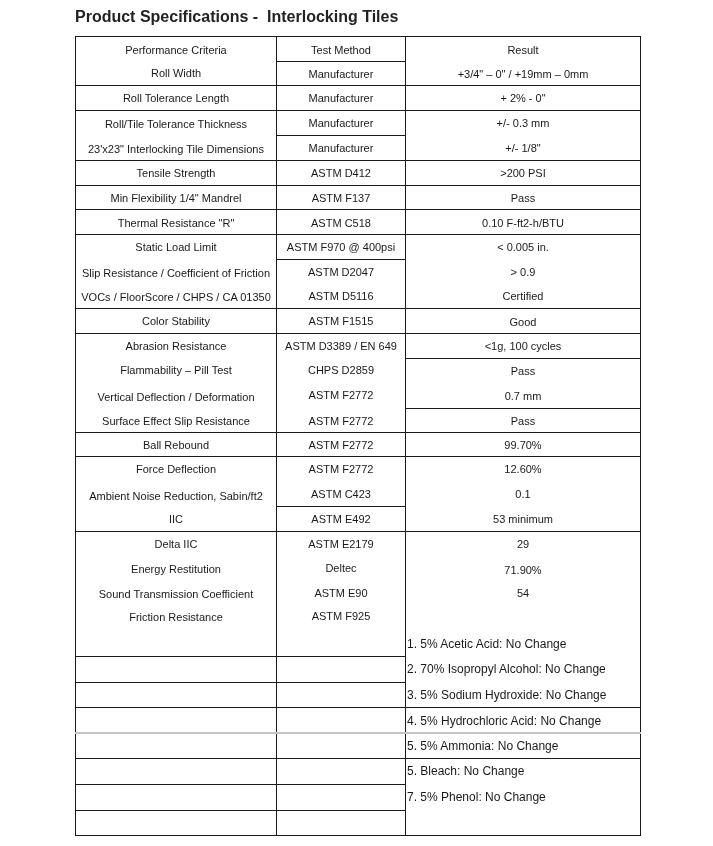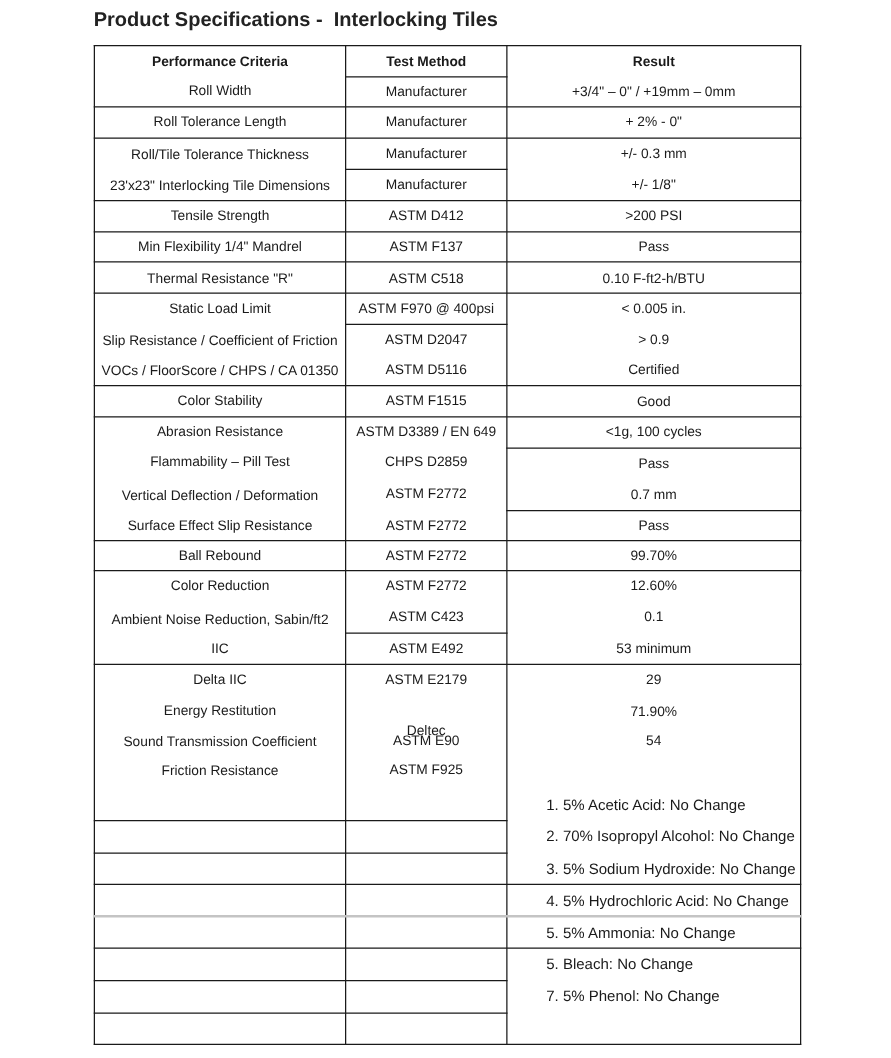--- a/index.html
+++ b/index.html
@@ -6,22 +6,22 @@
   body { width:713px; height:846px; position:relative; overflow:hidden;
          font-family:"Liberation Sans", sans-serif; color:#1a1a1a; }
   .title { position:absolute; left:75px; top:8px; font-size:16px; font-weight:bold; color:#222; white-space:pre; }
   .hl { position:absolute; height:1px; background:#1a1a1a; }
   .hl.gray { background:#c4c4c4; height:2px; }
   .vl { position:absolute; width:1px; background:#1a1a1a; }
   .t { position:absolute; font-size:11px; white-space:nowrap; text-align:center; line-height:14px; }
   .c0 { left:76px; width:200px; }
   .c1 { left:277px; width:128px; }
   .c2 { left:406px; width:234px; }
-  .hdr { font-weight:bold; }
-  .chem { position:absolute; left:407px; font-size:12px; white-space:nowrap; line-height:14px;padding-left:30px; }
+  .hdr { font-weight:normal; }
+  .chem { position:absolute; left:407px; font-size:12px; white-space:nowrap; line-height:14px; }
 </style>
 </head>
 <body>
 
 <div class="title">Product Specifications -  Interlocking Tiles</div>
 
 <div id="spec-table">
 
   <div class="t c0 hdr" style="top:43px">Performance Criteria</div>
   <div class="t c1 hdr" style="top:43px">Test Method</div>
@@ -101,42 +101,42 @@
     <div class="t c0" style="top:414px">Surface Effect Slip Resistance</div>
     <div class="t c1" style="top:414px">ASTM F2772</div>
     <div class="t c2" style="top:414px">Pass</div>
   </div>
   <div>
     <div class="t c0" style="top:438px">Ball Rebound</div>
     <div class="t c1" style="top:438px">ASTM F2772</div>
     <div class="t c2" style="top:438px">99.70%</div>
   </div>
   <div>
-    <div class="t c0" style="top:462px">Color Reduction</div>
+    <div class="t c0" style="top:462px">Force Deflection</div>
     <div class="t c1" style="top:462px">ASTM F2772</div>
     <div class="t c2" style="top:462px">12.60%</div>
   </div>
   <div>
     <div class="t c0" style="top:489px">Ambient Noise Reduction, Sabin/ft2</div>
     <div class="t c1" style="top:487px">ASTM C423</div>
     <div class="t c2" style="top:487px">0.1</div>
   </div>
   <div>
     <div class="t c0" style="top:512px">IIC</div>
     <div class="t c1" style="top:512px">ASTM E492</div>
     <div class="t c2" style="top:512px">53 minimum</div>
   </div>
   <div>
     <div class="t c0" style="top:537px">Delta IIC</div>
     <div class="t c1" style="top:537px">ASTM E2179</div>
     <div class="t c2" style="top:537px">29</div>
   </div>
   <div>
     <div class="t c0" style="top:562px">Energy Restitution</div>
-    <div class="t c1" style="top:578px">Deltec</div>
+    <div class="t c1" style="top:561px">Deltec</div>
     <div class="t c2" style="top:563px">71.90%</div>
   </div>
   <div>
     <div class="t c0" style="top:587px">Sound Transmission Coefficient</div>
     <div class="t c1" style="top:586px">ASTM E90</div>
     <div class="t c2" style="top:586px">54</div>
   </div>
   <div>
     <div class="t c0" style="top:610px">Friction Resistance</div>
     <div class="t c1" style="top:609px">ASTM F925</div>

